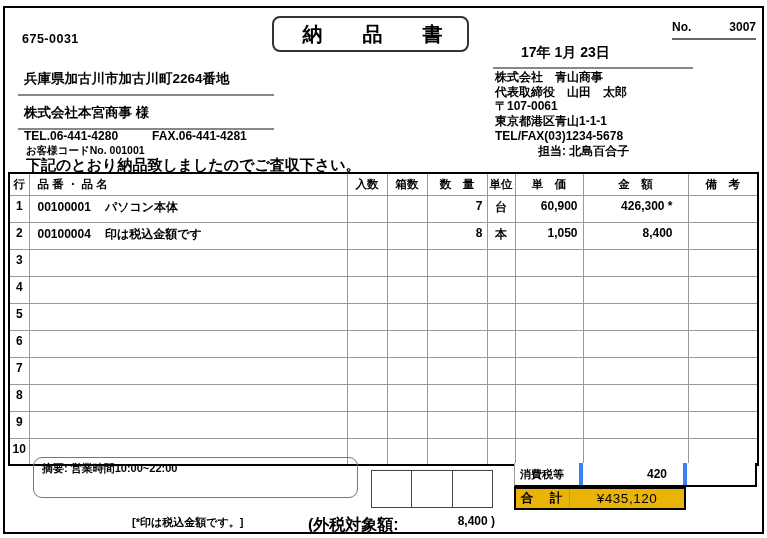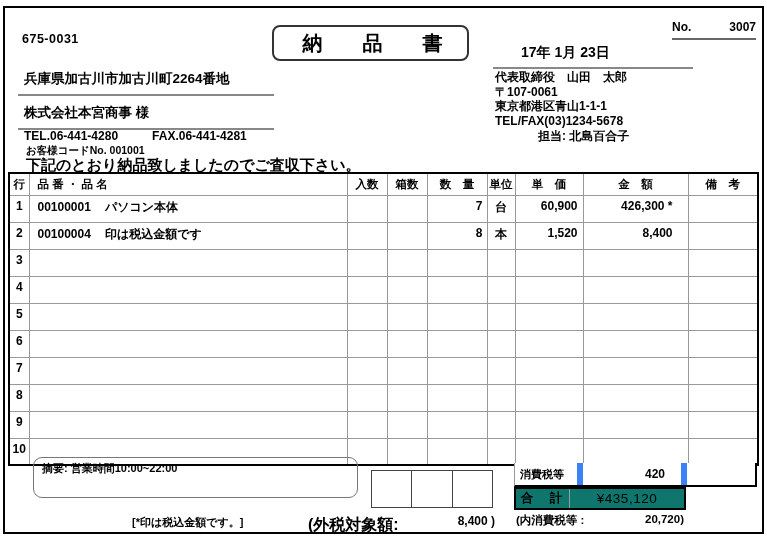--- a/index.html
+++ b/index.html
@@ -9,21 +9,21 @@
     font-family:"Liberation Sans","DejaVu Sans",sans-serif; color:#000;
     overflow:hidden; font-weight:600;
   }
   .frame { position:absolute; left:3px; top:6px; width:761px; height:528px; border:2.5px solid #000; }
 
   .postal { position:absolute; left:22px; top:32px; font-size:12.5px; letter-spacing:.5px; }
 
   .title-box {
     position:absolute; left:272px; top:16px; width:197px; height:36px;
     border:2px solid #333; border-radius:8px; display:flex; align-items:center; justify-content:center;
-    font-size:20px; font-weight:700; letter-spacing:10px; padding-left:14px;margin-top:9px;
+    font-size:20px; font-weight:700; letter-spacing:10px; padding-left:14px;
   }
 
   .no-group {
     position:absolute; left:672px; top:20px; width:84px; display:flex;
     justify-content:space-between; align-items:flex-end;
     border-bottom:2px solid #666; padding-bottom:4px; font-size:12px;
   }
 
   .date-line {
     position:absolute; left:493px; top:44px; width:200px;
@@ -60,29 +60,29 @@
   td.qty { padding-right:4px; }
   td.price { padding-right:5px; }
   td.amount { padding-right:15px; }
   td.c-center { text-align:center; }
 
   .tax-row {
     position:absolute; left:514px; top:463px; width:243px; height:24px; display:flex;
     border-left:1px solid #999; border-right:2px solid #000; border-bottom:2px solid #000;
     background:#fff;
   }
-  .tax-row .cell { border-right:6px solid #3b82f6; display:flex; align-items:center; }
+  .tax-row .cell { border-right:4px solid #3b82f6; display:flex; align-items:center; }
   .tax-row .cell:last-child { border-right:none; }
   .tax-label { width:68px; font-size:11px; font-weight:700; padding-left:5px; }
   .tax-value { width:104px; font-size:12px; justify-content:flex-end; padding-right:16px; }
   .tax-remarks { flex:1; }
 
   .total-box {
     position:absolute; left:514px; top:487px; width:172px; height:23px;
-    border:2px solid #000; display:flex; background:#0f766e;
+    border:2px solid #000; display:flex; background:#eab308;
   }
   .total-label { width:54px; border-right:1px solid #999; display:flex; align-items:center;
     justify-content:center; font-size:12.5px; font-weight:700; letter-spacing:2px; }
   .total-value { flex:1; display:flex; align-items:center; justify-content:center;
     font-size:13.5px; font-weight:400; letter-spacing:.5px; }
 
   .included-tax { position:absolute; left:516px; top:513px; width:168px; display:flex;
     justify-content:space-between; font-size:11.5px; }
 
   .note-box {
@@ -123,20 +123,21 @@
   <div class="cust-address">兵庫県加古川市加古川町2264番地</div>
   <div class="cust-name">株式会社本宮商事 様</div>
   <div class="cust-tel">
     <span>TEL.06-441-4280</span>
     <span>FAX.06-441-4281</span>
   </div>
   <div class="cust-code">お客様コードNo. 001001</div>
   <div class="cust-greeting">下記のとおり納品致しましたのでご査収下さい。</div>
 
   <div class="seller">
+    <div>株式会社　青山商事</div>
     <div>代表取締役　山田　太郎</div>
     <div>〒107-0061</div>
     <div>東京都港区青山1-1-1</div>
     <div>TEL/FAX(03)1234-5678</div>
     <div class="contact">担当: 北島百合子</div>
   </div>
 
   <table class="items">
     <colgroup>
       <col style="width:20px">
@@ -174,21 +175,21 @@
           <td class="c-right amount">426,300 *</td>
           <td class="c-remarks"></td>
         </tr>
         <tr>
           <td class="c-rowno">2</td>
           <td class="c-item"><span class="icode">00100004</span><span class="iname">印は税込金額です</span></td>
           <td class="c-center"></td>
           <td class="c-center"></td>
           <td class="c-right qty">8</td>
           <td class="c-center">本</td>
-          <td class="c-right price">1,520</td>
+          <td class="c-right price">1,050</td>
           <td class="c-right amount">8,400</td>
           <td class="c-remarks"></td>
         </tr>
         <tr>
           <td class="c-rowno">3</td>
           <td class="c-item"></td>
           <td class="c-center"></td>
           <td class="c-center"></td>
           <td class="c-right qty"></td>
           <td class="c-center"></td>
@@ -280,24 +281,20 @@
     <div class="cell tax-label">消費税等</div>
     <div class="cell tax-value">420</div>
     <div class="cell tax-remarks"></div>
   </div>
 
   <div class="total-box">
     <div class="total-label">合　計</div>
     <div class="total-value">¥435,120</div>
   </div>
 
-  <div class="included-tax">
-    <span>(内消費税等 :</span>
-    <span>20,720)</span>
-  </div>
 
   <div class="note-box">
     <span>摘要: 営業時間10:00~22:00</span>
   </div>
 
   <div class="stamp-box">
     <div class="stamp-cell"></div>
     <div class="stamp-cell"></div>
     <div class="stamp-cell"></div>
   </div>

